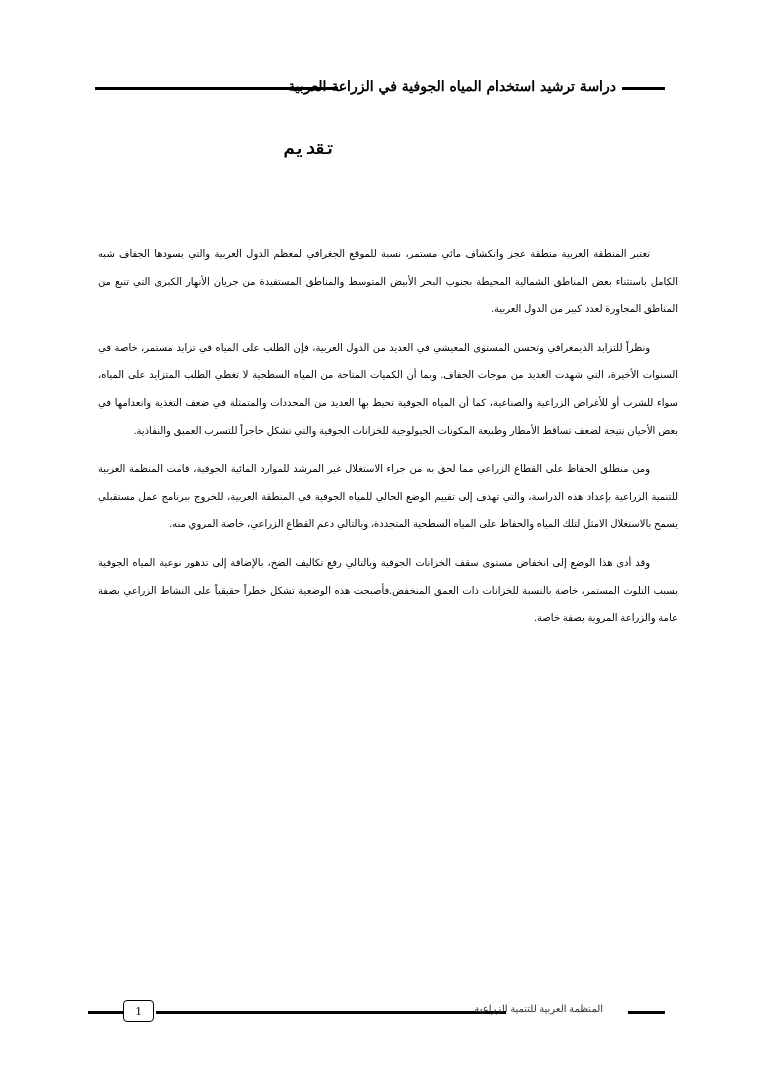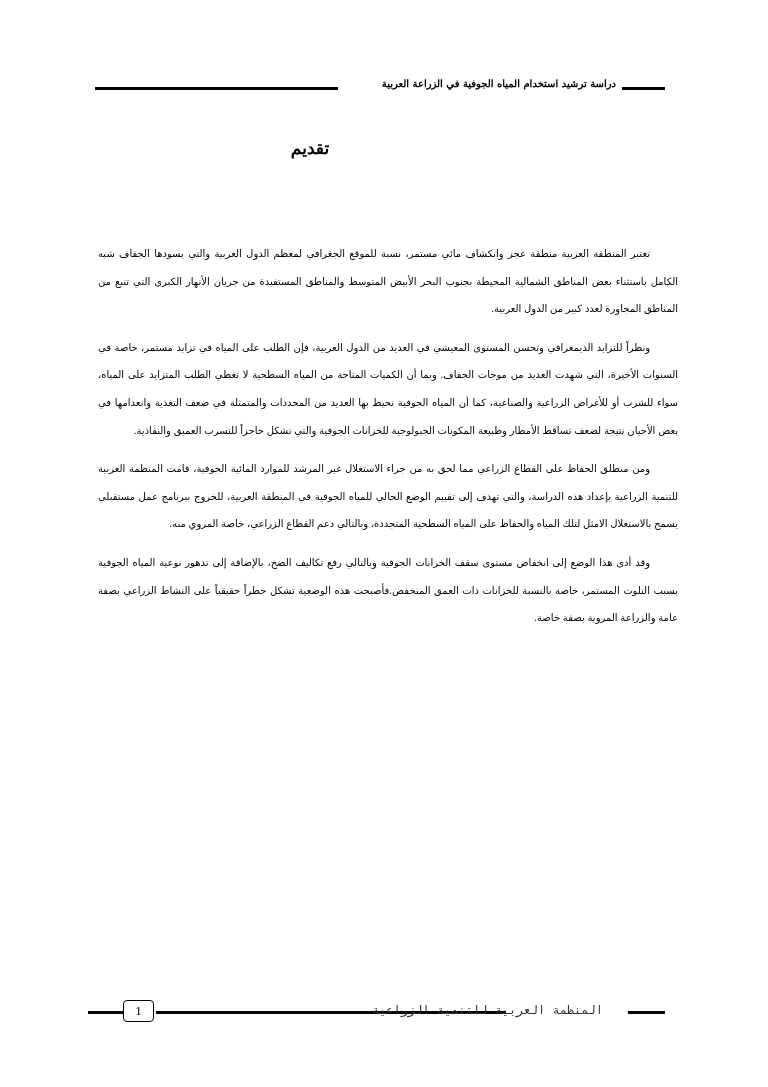--- a/index.html
+++ b/index.html
@@ -1,27 +1,27 @@
 <!DOCTYPE html>
 <html><head>
 <meta charset="utf-8">
 <style>
   html, body { margin: 0; padding: 0; background: #ffffff; }
   body { width: 768px; height: 1087px; position: relative; overflow: hidden;
          font-family: "DejaVu Sans", "Liberation Sans", sans-serif; color: #000; }
   .rule { position: absolute; height: 3px; background: #000; }
-  .header-title { position: absolute; top: 78px; left: 340px; width: 276px; text-align: right;
-                  direction: rtl; font-family: "DejaVu Serif", serif; font-weight: bold; font-size: 10px; white-space: nowrap; }
+  .header-title { position: absolute; top: 78px; left: 340px; width: 276px; text-align: center;
+                  direction: rtl; font-family: "DejaVu Serif", serif; font-weight: bold; font-size: 14px; white-space: nowrap; }
   .page-heading { position: absolute; top: 138px; left: 0; width: 620px; text-align: center;
-                  direction: rtl; font-family: Liberation Sans, sans-serif; font-weight: bold; font-size: 17px; }
+                  direction: rtl; font-family: Liberation Mono, monospace; font-weight: bold; font-size: 17px; }
   .body-text { position: absolute; top: 240px; left: 98px; width: 580px; direction: rtl; text-align: justify;
                font-family: "Liberation Sans", "DejaVu Sans", sans-serif; font-size: 10px; line-height: 27.6px; }
   .body-text p { margin: 0 0 11px 0; text-indent: 28px; text-align-last: right; }
   .footer-text { position: absolute; top: 1003px; left: 508px; width: 95px; text-align: center; direction: rtl;
-                 font-family: Liberation Mono, monospace; font-size: 12px; color: #333; white-space: nowrap; }
+                 font-family: Liberation Serif, serif; font-size: 10px; color: #333; white-space: nowrap; }
   .page-box { position: absolute; top: 1000px; left: 123px; width: 31px; height: 22px; border: 1.3px solid #000;
               border-radius: 4px; box-sizing: border-box; text-align: center; line-height: 20px;
               font-family: "Liberation Serif", serif; font-size: 13px; }
 </style>
 </head>
 <body>
 
 <div class="rule" style="top:87px; left:95px; width:243px;"></div>
 <div class="header-title">دراسة ترشيد استخدام المياه الجوفية في الزراعة العربية</div>
 <div class="rule" style="top:87px; left:622px; width:43px;"></div>

